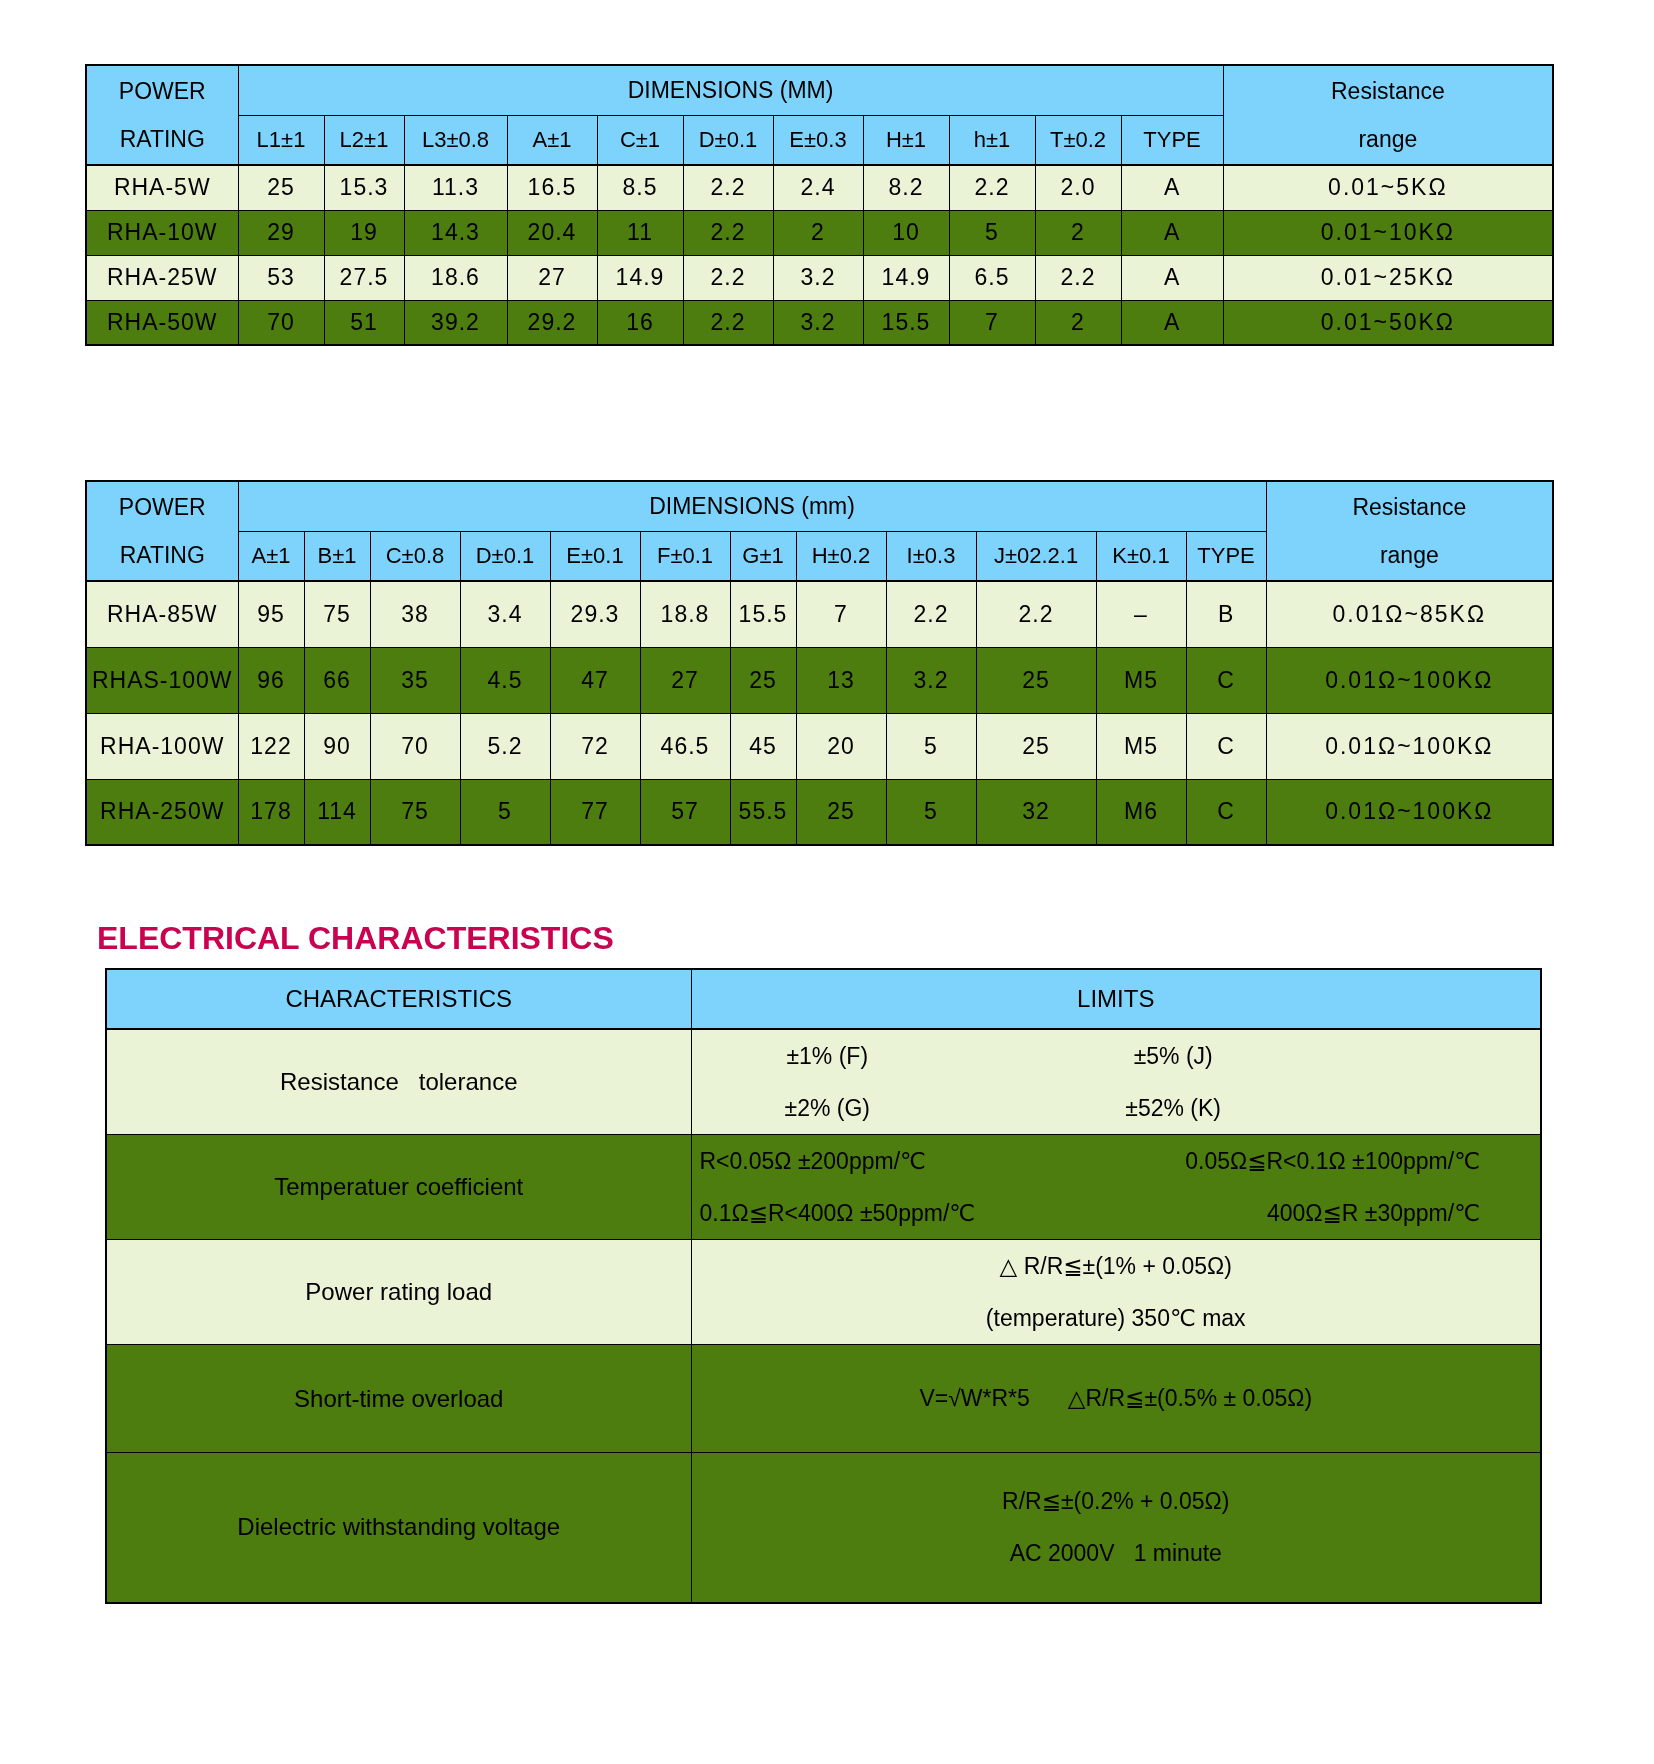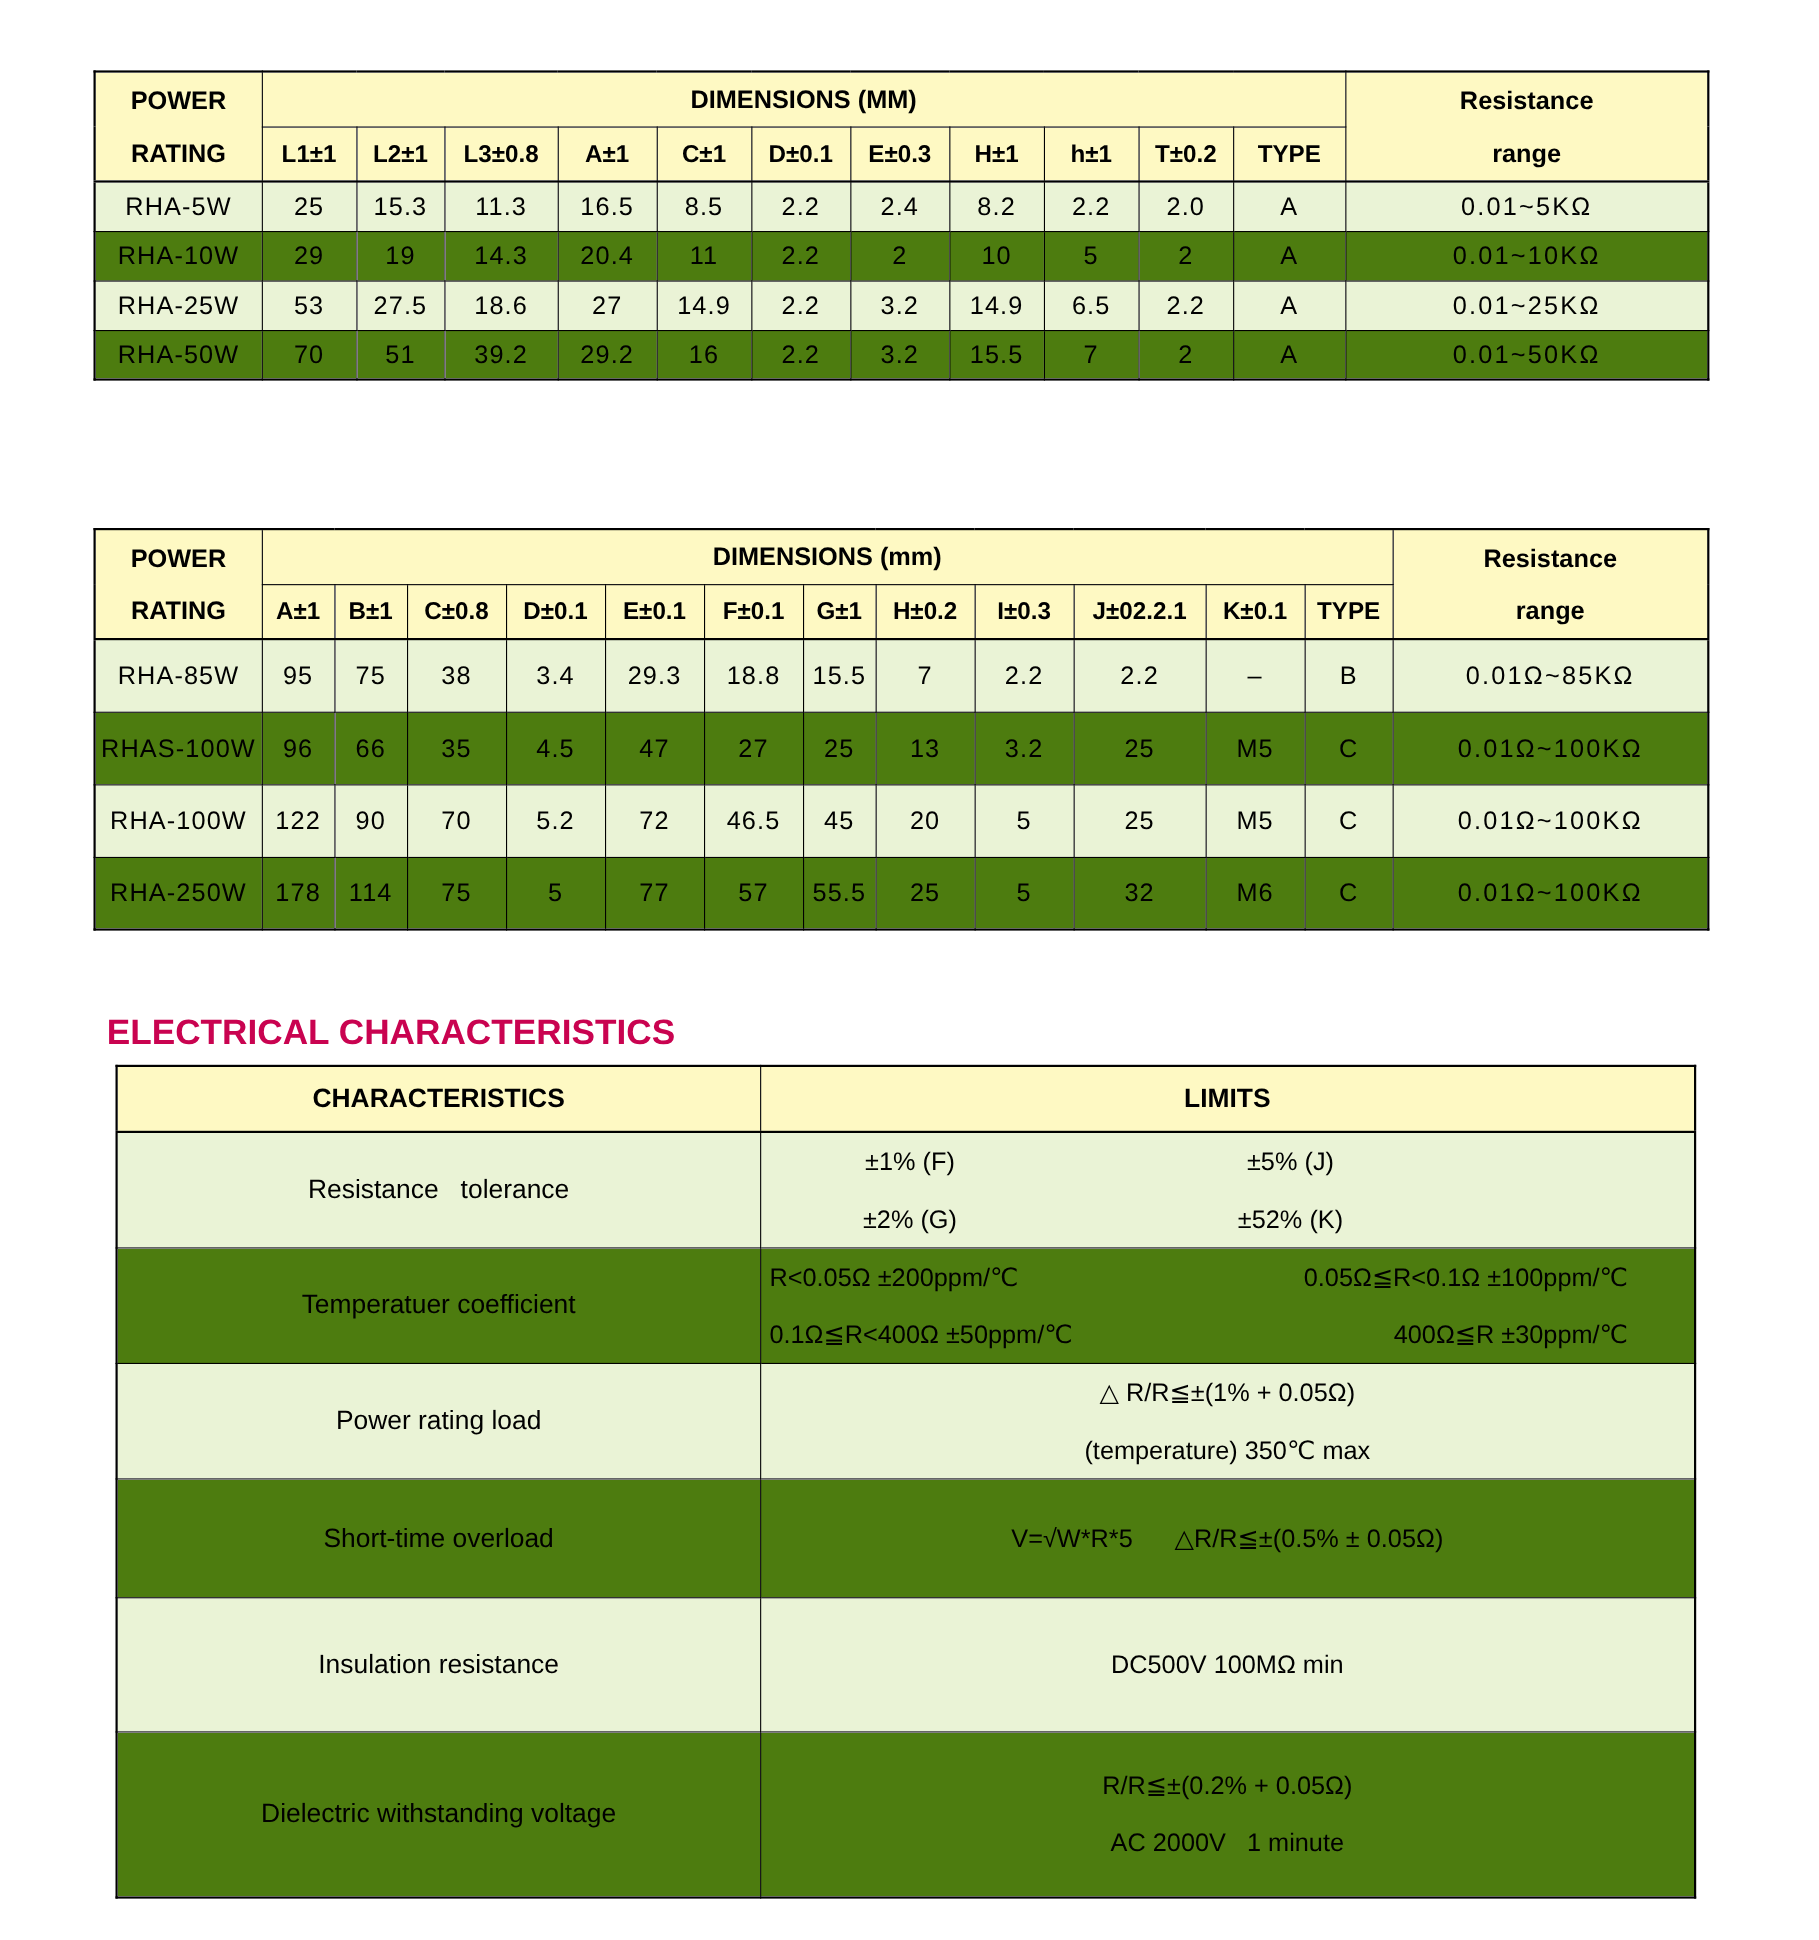--- a/index.html
+++ b/index.html
@@ -17,21 +17,21 @@
     border: 2px solid #000;
     background: #fff;
   }
   th, td {
     border: 1px solid #000;
     text-align: center;
     vertical-align: middle;
     overflow: hidden;
   }
   thead { border-bottom: 2px solid #000; }
-  thead th { background: #fef9c3; font-weight: bold; }
+  thead th { background: #7dd3fc; font-weight: normal; }
 
   
   .t1 { left: 85px;  top: 64px;  width: 1467px; }
   .t2 { left: 85px;  top: 480px; width: 1467px; }
   .t1 thead tr, .t2 thead tr { height: 50px; }
   .t1 tbody tr { height: 45px; }
   .t2 tbody tr { height: 66px; }
   .dims-title { font-size: 23px; }
   th.sub { font-size: 22px; padding: 0 1px; }
   .twoline { display: flex; flex-direction: column; justify-content: space-around; height: 96px; font-size: 23px; }
@@ -347,28 +347,20 @@
     </tr>
     <tr class="dark r3">
       <td class="char">Short-time overload</td>
       <td class="lim">
         <div class="lim-line gapline single">
           <span>V=√W*R*5</span>
           <span>△R/R≦±(0.5% ± 0.05Ω)</span>
         </div>
       </td>
     </tr>
-    <tr class="light r4">
-      <td class="char">Insulation resistance</td>
-      <td class="lim">
-        <div class="lim-line centered single">
-          <span>DC500V 100MΩ min</span>
-        </div>
-      </td>
-    </tr>
     <tr class="dark r5">
       <td class="char">Dielectric withstanding voltage</td>
       <td class="lim">
         <div class="lim-line centered">
           <span>R/R≦±(0.2% + 0.05Ω)</span>
         </div>
         <div class="lim-line centered">
           <span>AC 2000V   1 minute</span>
         </div>
       </td>

